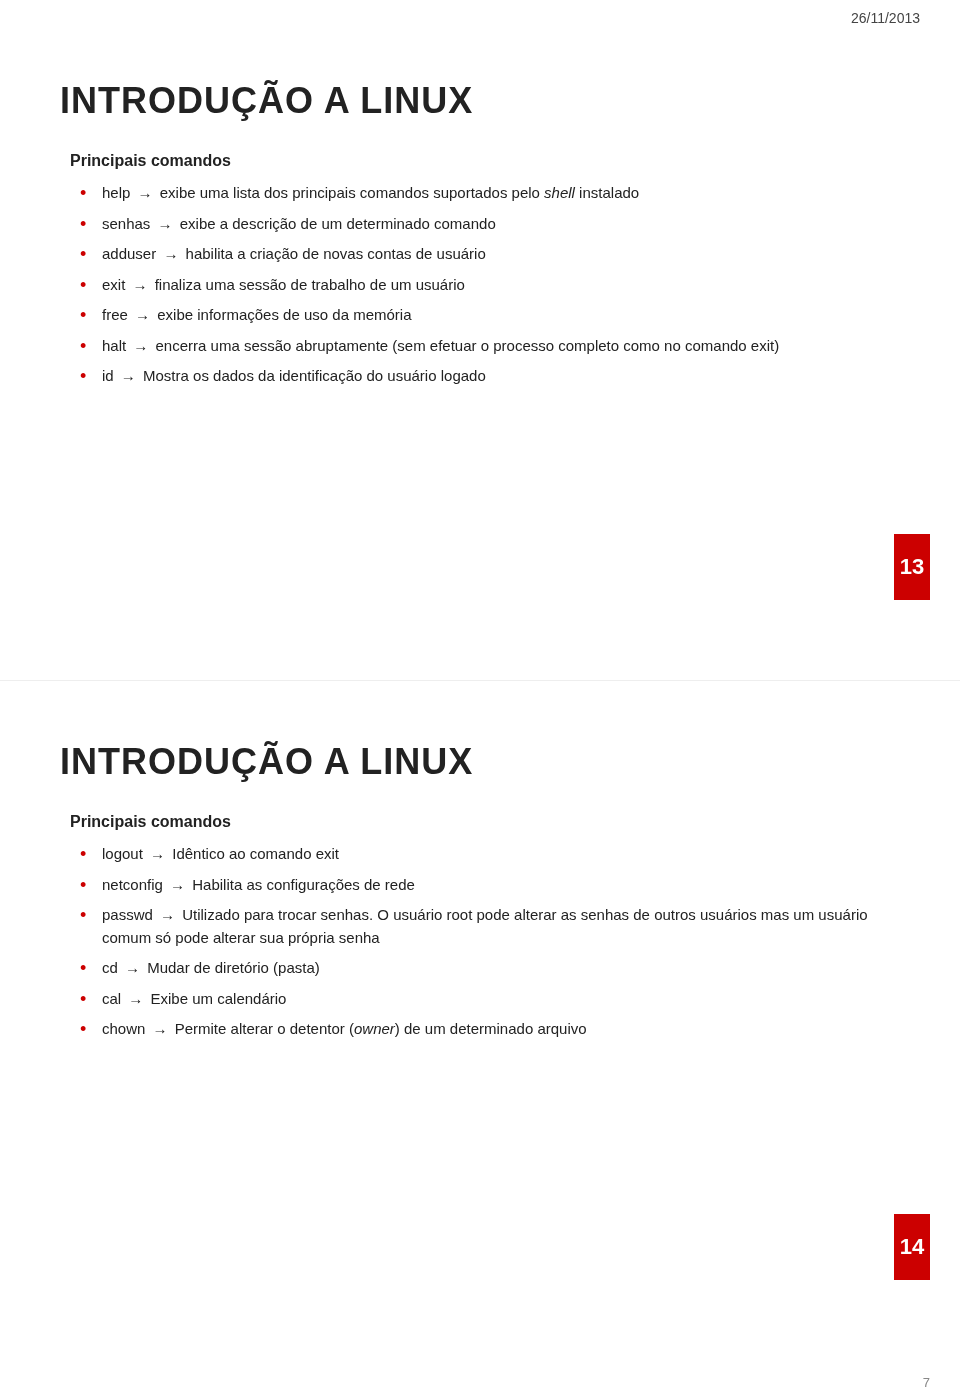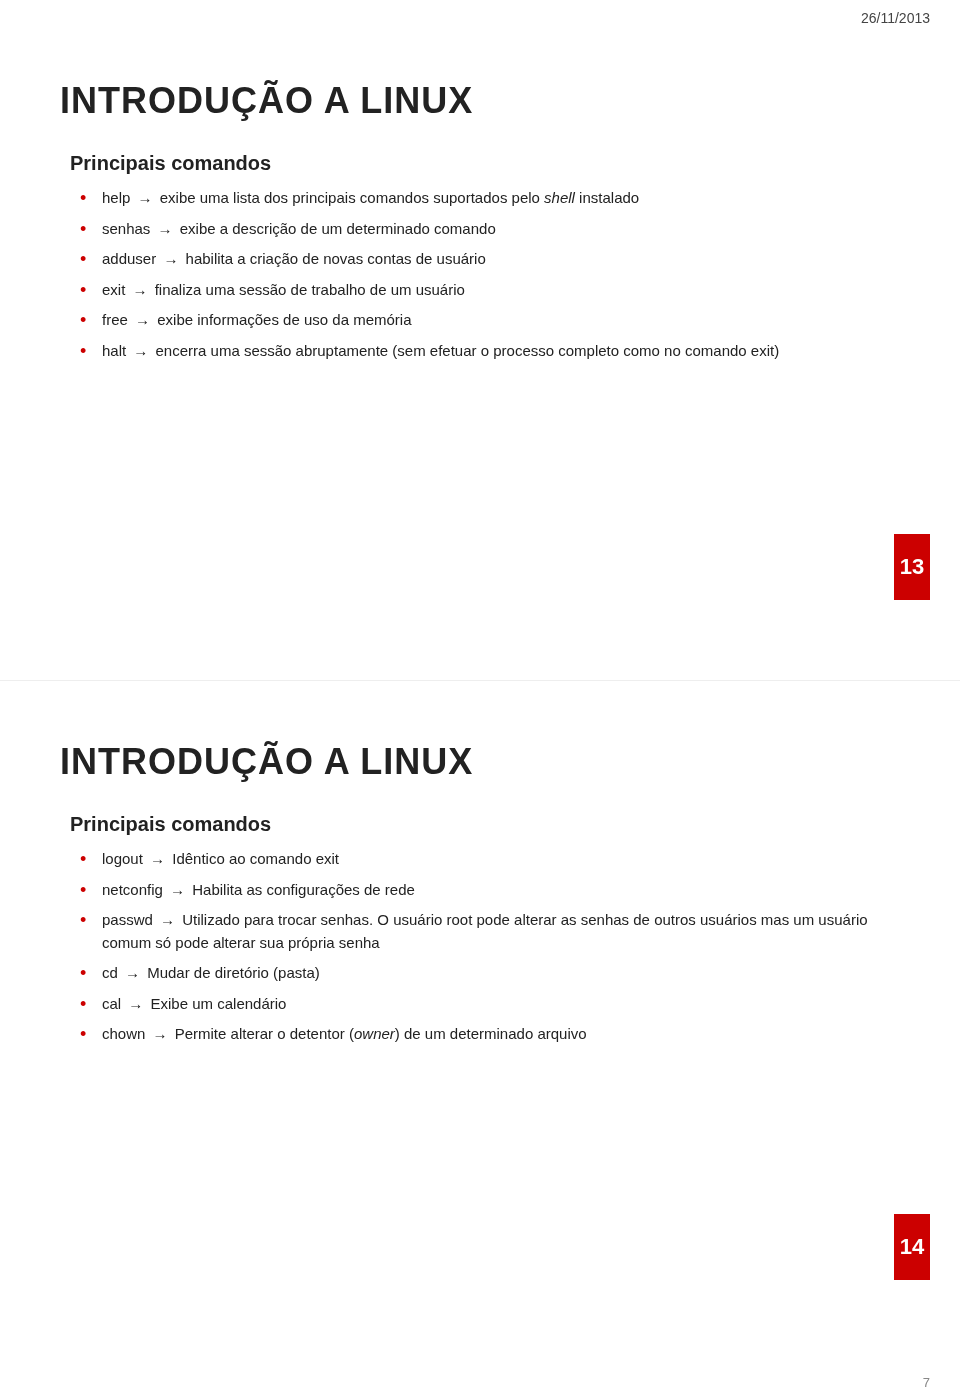--- a/index.html
+++ b/index.html
@@ -10,21 +10,21 @@
       font-size: 15px;
       color: #222222;
       width: 960px;
       min-height: 1400px;
       position: relative;
     }
 
     .page-number-top {
       position: absolute;
       top: 10px;
-      right: 30px;
+      right: 40px;
       font-size: 14px;
       color: #444;
     }
 
     .slide {
       position: relative;
       padding: 60px 60px 40px 60px;
       min-height: 680px;
     }
 
@@ -40,21 +40,21 @@
     .slide-title {
       font-size: 36px;
       font-weight: 700;
       color: #222222;
       text-transform: uppercase;
       margin-bottom: 30px;
       letter-spacing: 1px;
     }
 
     .slide-subtitle {
-      font-size: 20px;
+      font-size: 16px;
       font-weight: bold;
       color: #222222;
       margin-bottom: 12px;
       padding-left: 10px;
     }
 
     .bullet-list {
       list-style: none;
       padding-left: 20px;
     }
@@ -156,20 +156,25 @@
     <li>
       <span class="cmd">free</span>
       <span class="arrow">→</span>
       <span>exibe informações de uso da memória</span>
     </li>
     <li>
       <span class="cmd">halt</span>
       <span class="arrow">→</span>
       <span>encerra uma sessão abruptamente (sem efetuar o processo completo como no comando exit)</span>
     </li>
+    <li>
+      <span class="cmd">id</span>
+      <span class="arrow">→</span>
+      <span>Mostra os dados da identificação do usuário logado</span>
+    </li>
   </ul>
 
   <div class="slide-page-number slide-page-number-1">13</div>
 
 </div>
 
 <div class="slide slide-2">
 
   <div class="slide-title">INTRODUÇÃO A LINUX</div>
 

